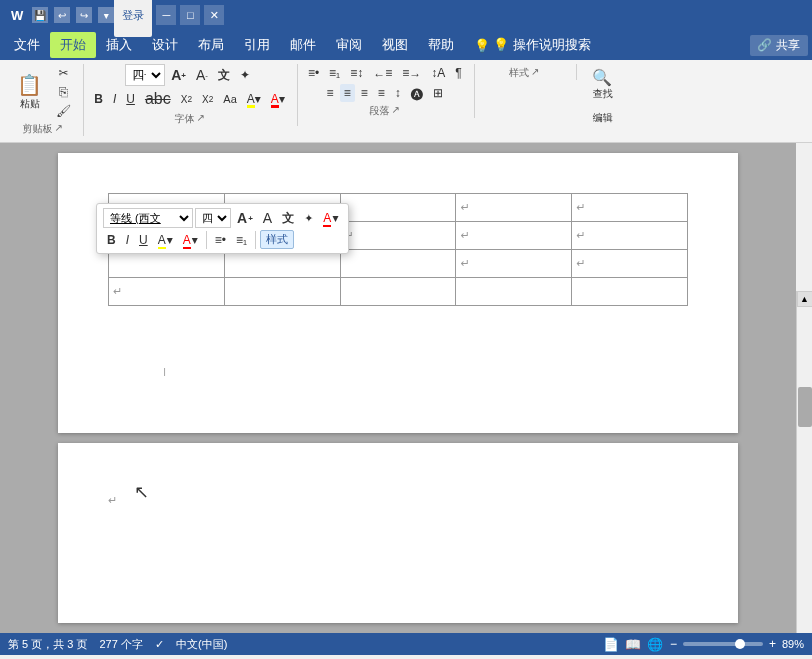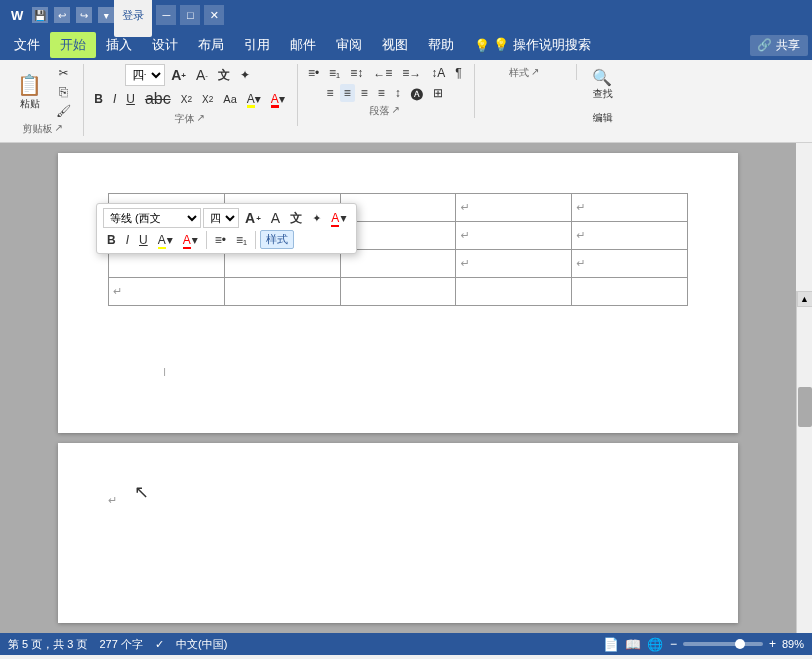--- a/index.html
+++ b/index.html
@@ -164,21 +164,21 @@
     .mini-toolbar-row { display: flex; align-items: center; gap: 2px; }
     .mt-btn {
       background: none; border: none; cursor: pointer; padding: 1px 4px;
       border-radius: 2px; font-size: 12px; color: #333;
       display: flex; align-items: center; gap: 1px;
     }
     .mt-select {
       border: 1px solid #ccc; background: white; height: 20px;
       font-size: 11px; padding: 0 2px;
     }
-    .mt-font-select { width: 98px; }
+    .mt-font-select { width: 90px; text-decoration: underline; }
     .mt-size-select { width: 36px; }
     .mt-divider { width: 1px; height: 18px; background: #ccc; margin: 0 2px; }
     .mt-styles-btn {
       background: #ddeeff; border: 1px solid #99bbdd; padding: 1px 5px;
       font-size: 11px; color: #2b579a; cursor: pointer; border-radius: 2px;
     }
     .corner-tl { top: 20px; left: 20px; border-width: 1px 0 0 1px; }
     .corner-tr { top: 20px; right: 20px; border-width: 1px 1px 0 0; }
     .corner-bl { bottom: 20px; left: 20px; border-width: 0 0 1px 1px; }
     .corner-br { bottom: 20px; right: 20px; border-width: 0 1px 1px 0; }

